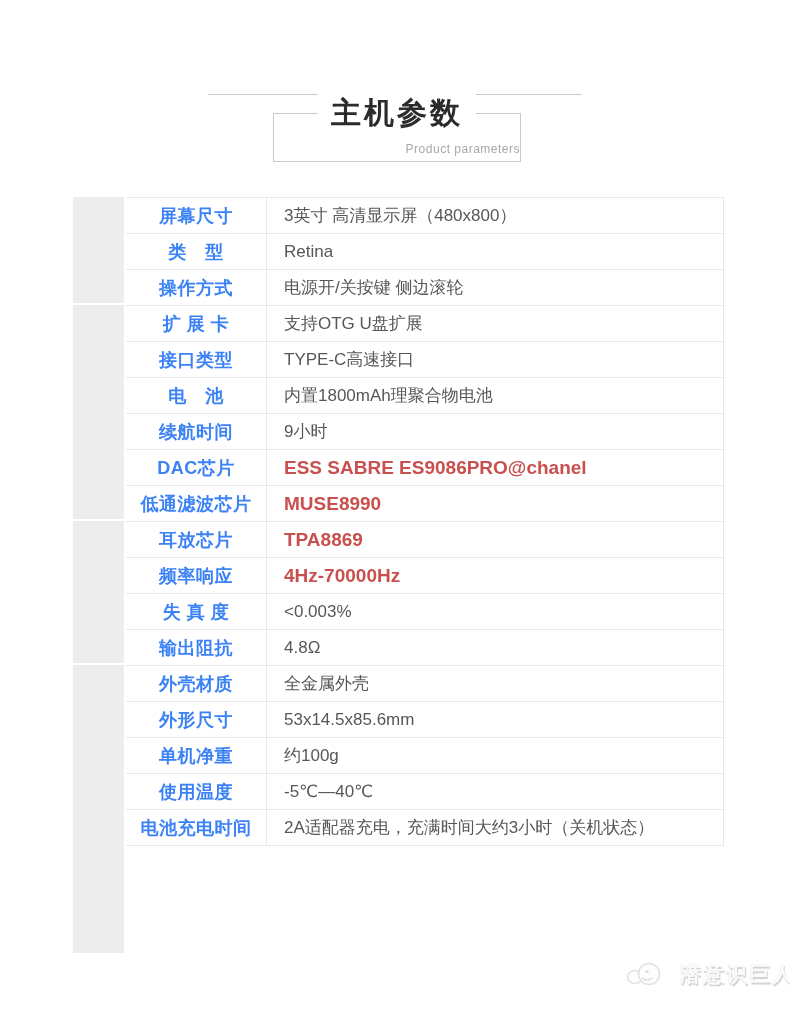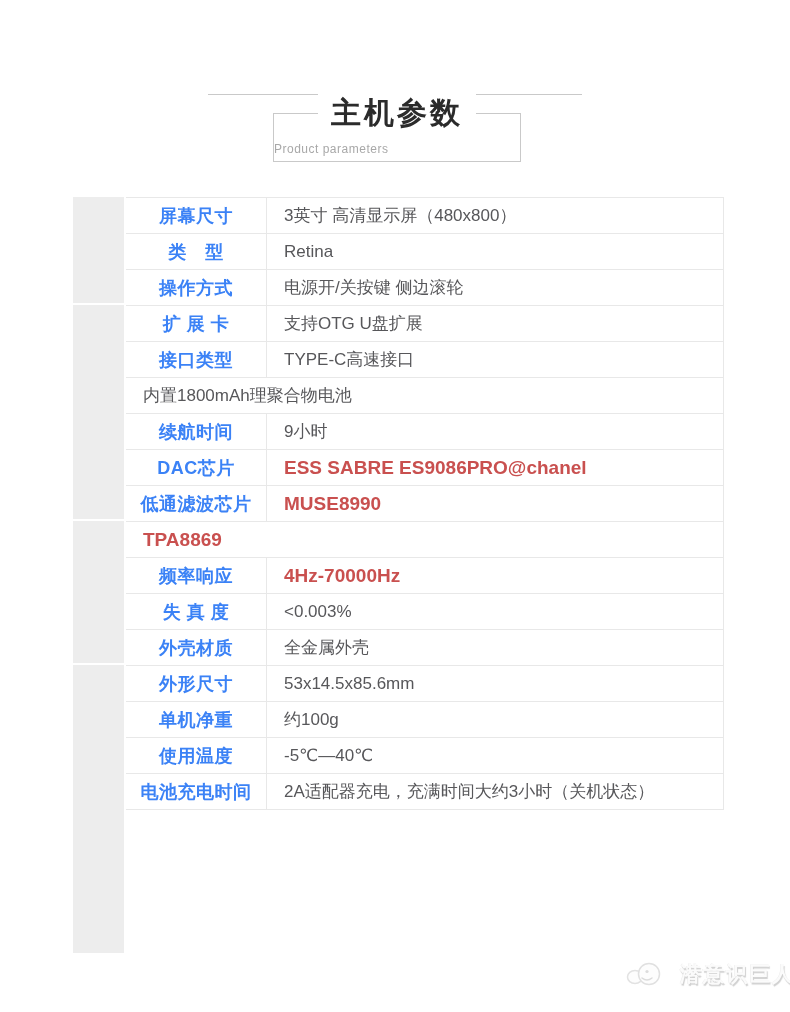--- a/index.html
+++ b/index.html
@@ -26,21 +26,21 @@
     position:absolute; left:50%; top:-22px;
     transform:translateX(-50%);
     background:#ffffff;
     padding:0 13px;
     font-size:30px; line-height:42px;
     font-weight:bold; letter-spacing:3px;
     color:#2b2b2b; white-space:nowrap;
   }
   .subtitle {
     position:absolute; left:0; right:0; bottom:5px;
-    text-align:left;
+    text-align:right;
     font-size:12px; letter-spacing:0.5px;
     color:#a8a8a8;
   }
   
   .strip {
     position:absolute; left:73px; top:197px; width:51px;
   }
   .strip-block { background:var(--strip,#ededed); margin-bottom:2px; }
   .strip-block:last-child { margin-bottom:0; }
   
@@ -124,52 +124,58 @@
     <div class="cell-value">支持OTG U盘扩展</div>
   </div>
 
   <div class="row">
     <div class="cell-label">接口类型</div>
     <div class="cell-value">TYPE-C高速接口</div>
   </div>
 
 
   <div class="row">
+    <div class="cell-label">电　池</div>
     <div class="cell-value">内置1800mAh理聚合物电池</div>
   </div>
 
   <div class="row">
     <div class="cell-label">续航时间</div>
     <div class="cell-value">9小时</div>
   </div>
 
   <div class="row highlight">
     <div class="cell-label">DAC芯片</div>
     <div class="cell-value">ESS SABRE ES9086PRO@chanel</div>
   </div>
 
   <div class="row highlight">
     <div class="cell-label">低通滤波芯片</div>
     <div class="cell-value">MUSE8990</div>
   </div>
 
   <div class="row highlight">
+    <div class="cell-label">耳放芯片</div>
     <div class="cell-value">TPA8869</div>
   </div>
 
   <div class="row highlight">
     <div class="cell-label">频率响应</div>
     <div class="cell-value">4Hz-70000Hz</div>
   </div>
 
   <div class="row">
     <div class="cell-label">失 真 度</div>
     <div class="cell-value">&lt;0.003%</div>
   </div>
 
+  <div class="row">
+    <div class="cell-label">输出阻抗</div>
+    <div class="cell-value">4.8Ω</div>
+  </div>
 
   <div class="row">
     <div class="cell-label">外壳材质</div>
     <div class="cell-value">全金属外壳</div>
   </div>
 
   <div class="row">
     <div class="cell-label">外形尺寸</div>
     <div class="cell-value">53x14.5x85.6mm</div>
   </div>

